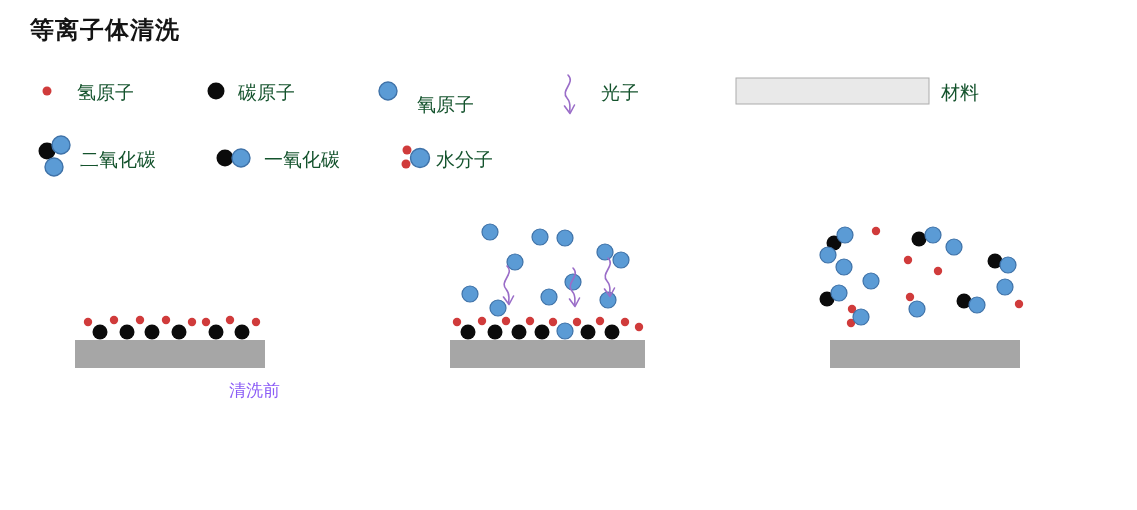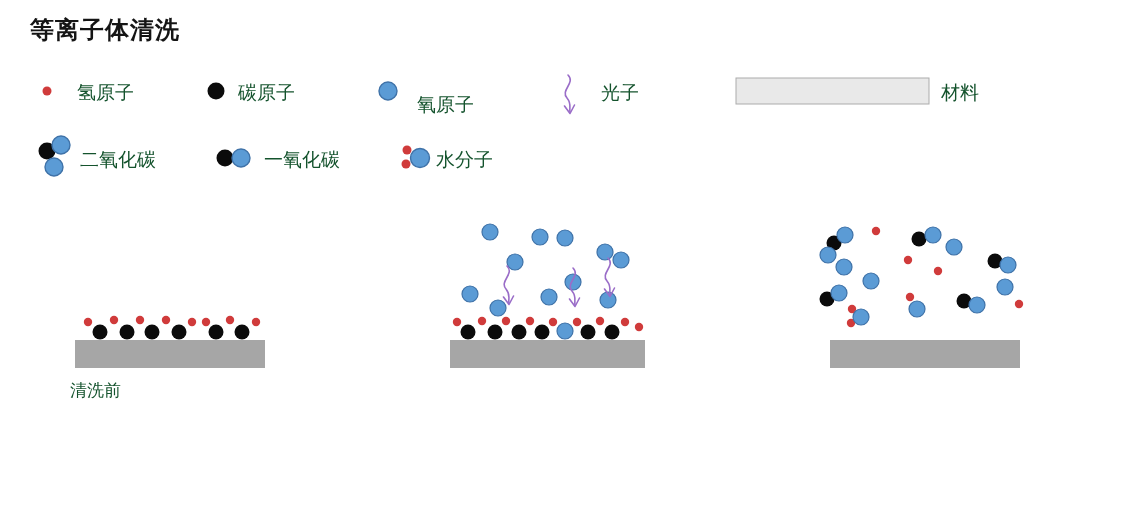--- a/index.html
+++ b/index.html
@@ -2,21 +2,21 @@
 <html><head>
 <meta charset="utf-8">
 <style>
   * { margin: 0; padding: 0; box-sizing: border-box; }
   html, body { background: #ffffff; }
   body { font-family: "Liberation Sans", "DejaVu Sans", sans-serif; color: #1a1a1a; }
   .canvas { position: relative; width: 1137px; height: 456px; background: #ffffff; overflow: hidden; }
   .abs { position: absolute; }
   .title { font-size: 24px; font-weight: 700; color: #141414; letter-spacing: 1px; }
   .lg-label { font-size: 19px; color: #14532d; white-space: nowrap; }
-  .panel-label { font-size: 17px; color: #14532d; text-align: left; white-space: nowrap; }
+  .panel-label { font-size: 17px; color: #8b5cf6; text-align: right; white-space: nowrap; }
   .note { font-size: 19px; color: #141414; white-space: nowrap; }
   svg { display: block; overflow: visible; }
 </style>
 </head>
 <body>
 
 <div class="canvas">
 
   <div class="abs title" style="left:30px; top:14px">等离子体清洗</div>
 

